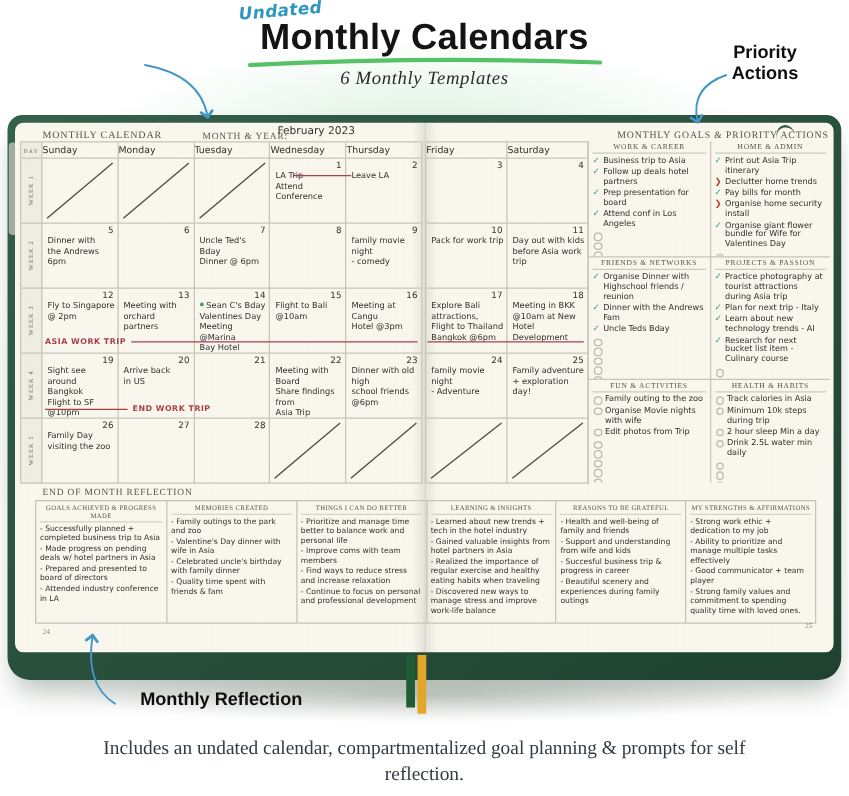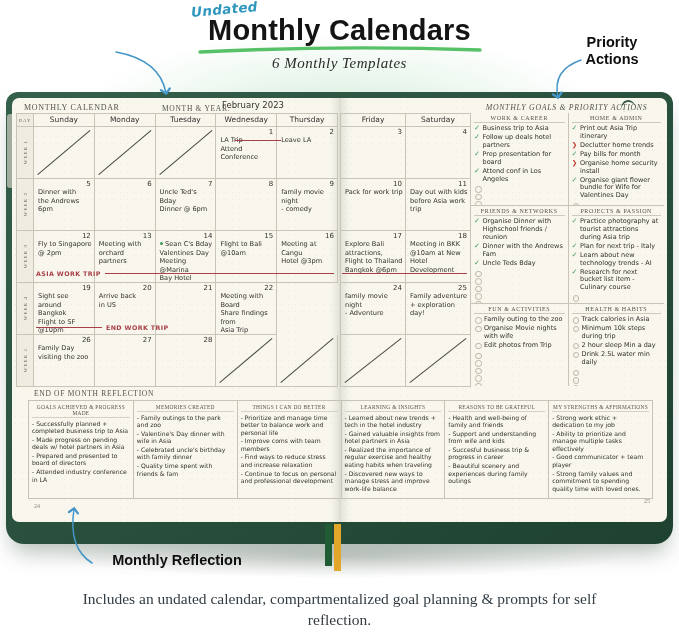--- a/index.html
+++ b/index.html
@@ -36,38 +36,38 @@
         background-image:radial-gradient(rgba(120,130,108,.10) .6px,transparent .7px);background-size:7px 7px;}
   .fold{position:absolute;left:50%;top:0;bottom:0;width:20px;margin-left:-10px;
         background:linear-gradient(to right,transparent,rgba(60,70,60,.09) 42%,rgba(60,70,60,.16) 50%,rgba(60,70,60,.09) 58%,transparent);}
   .side-tab{position:absolute;left:7px;top:114px;width:7px;height:74px;background:#a3ae9e;border-radius:3px;z-index:2;}
   .page-curl{position:absolute;left:620px;top:100px;width:16px;height:9px;z-index:3;
         border-top:2.5px solid #3c5a49;border-radius:50% 50% 0 0/100% 100% 0 0;transform:rotate(-10deg);}
 
   .printed{font-family:"Liberation Serif",serif;color:#55534a;letter-spacing:.7px;}
   .hwfont{font-family:"DejaVu Sans",sans-serif;color:#33322b;}
 
-  .lp-head-label{position:absolute;left:12px;top:5px;font-size:8px;}
+  .lp-head-label{position:absolute;left:22px;top:5px;font-size:8px;}
   .lp-my-label{position:absolute;left:150px;top:6px;font-size:7.5px;}
   .lp-my-value{position:absolute;left:210px;top:2px;font-size:8.5px;font-weight:400;}
-  .rp-goals-title{position:absolute;left:458px;top:5px;width:193px;text-align:center;font-size:7.8px;font-style:italic;}
+  .rp-goals-title{position:absolute;left:458px;top:5px;width:193px;text-align:right;font-size:7.8px;}
   .pgnum{position:absolute;font-size:6px;color:#8a887c;font-family:"Liberation Serif",serif;}
   .pg24{left:22px;top:405px;} .pg25{left:632px;top:400px;}
 
   
   .cal{position:absolute;top:15px;border-top:1px solid #c8c5b6;border-left:1px solid #c8c5b6;background:transparent;}
   .cal-left{left:4px;width:321px;}
   .cal-right{left:328px;width:130px;}
   .cal-row{display:grid;}
   .cal-left .cal-row{grid-template-columns:17px repeat(5,1fr);}
   .cal-right .cal-row{grid-template-columns:repeat(2,1fr);}
   .cal-row.head{height:13px;}
   .cal-row.week{height:52px;}
   .cal-row>div{border-right:1px solid #c8c5b6;border-bottom:1px solid #c8c5b6;position:relative;overflow:hidden;}
-  .dh{font-family:"DejaVu Sans",sans-serif;font-size:7.5px;color:#33322b;text-align:center;line-height:12px;}
+  .dh{font-family:"DejaVu Sans",sans-serif;font-size:7.5px;color:#33322b;line-height:12px;}
   .wl{display:flex;align-items:center;justify-content:center;background:rgba(210,208,196,.25);}
   .wl span{writing-mode:vertical-rl;transform:rotate(180deg);font-family:"Liberation Serif",serif;
            font-size:5px;letter-spacing:1px;color:#6a685c;}
   .wl.daylab span{writing-mode:horizontal-tb;transform:none;font-size:4.5px;}
   .cell{padding:9px 2px 1px 4px;}
   .num{position:absolute;top:1px;right:3px;font-size:7px;font-family:"DejaVu Sans",sans-serif;color:#33322b;}
   .hw{font-family:"DejaVu Sans",sans-serif;font-size:6.6px;line-height:1.3;color:#33322b;white-space:pre-line;}
   .crossed svg{position:absolute;left:2px;top:2px;width:calc(100% - 4px);height:calc(100% - 4px);}
   .crossed line{stroke:#4f4e46;stroke-width:1.1;vector-effect:non-scaling-stroke;}
   .gdot{display:inline-block;width:3.5px;height:3.5px;border-radius:50%;background:#3f9d5d;margin-right:2px;vertical-align:1px;}
@@ -274,20 +274,25 @@
           </div>
           <div class="cell">
             <span class="num">21</span>
           </div>
           <div class="cell">
             <span class="num">22</span>
             <div class="hw">Meeting with Board
 Share findings from
 Asia Trip</div>
           </div>
+          <div class="cell">
+            <span class="num">23</span>
+            <div class="hw">Dinner with old high
+school friends @6pm</div>
+          </div>
         </div>
         <div class="cal-row week">
           <div class="wl">
             <span>WEEK 5</span>
           </div>
           <div class="cell">
             <span class="num">26</span>
             <div class="hw">Family Day
 visiting the zoo</div>
           </div>

